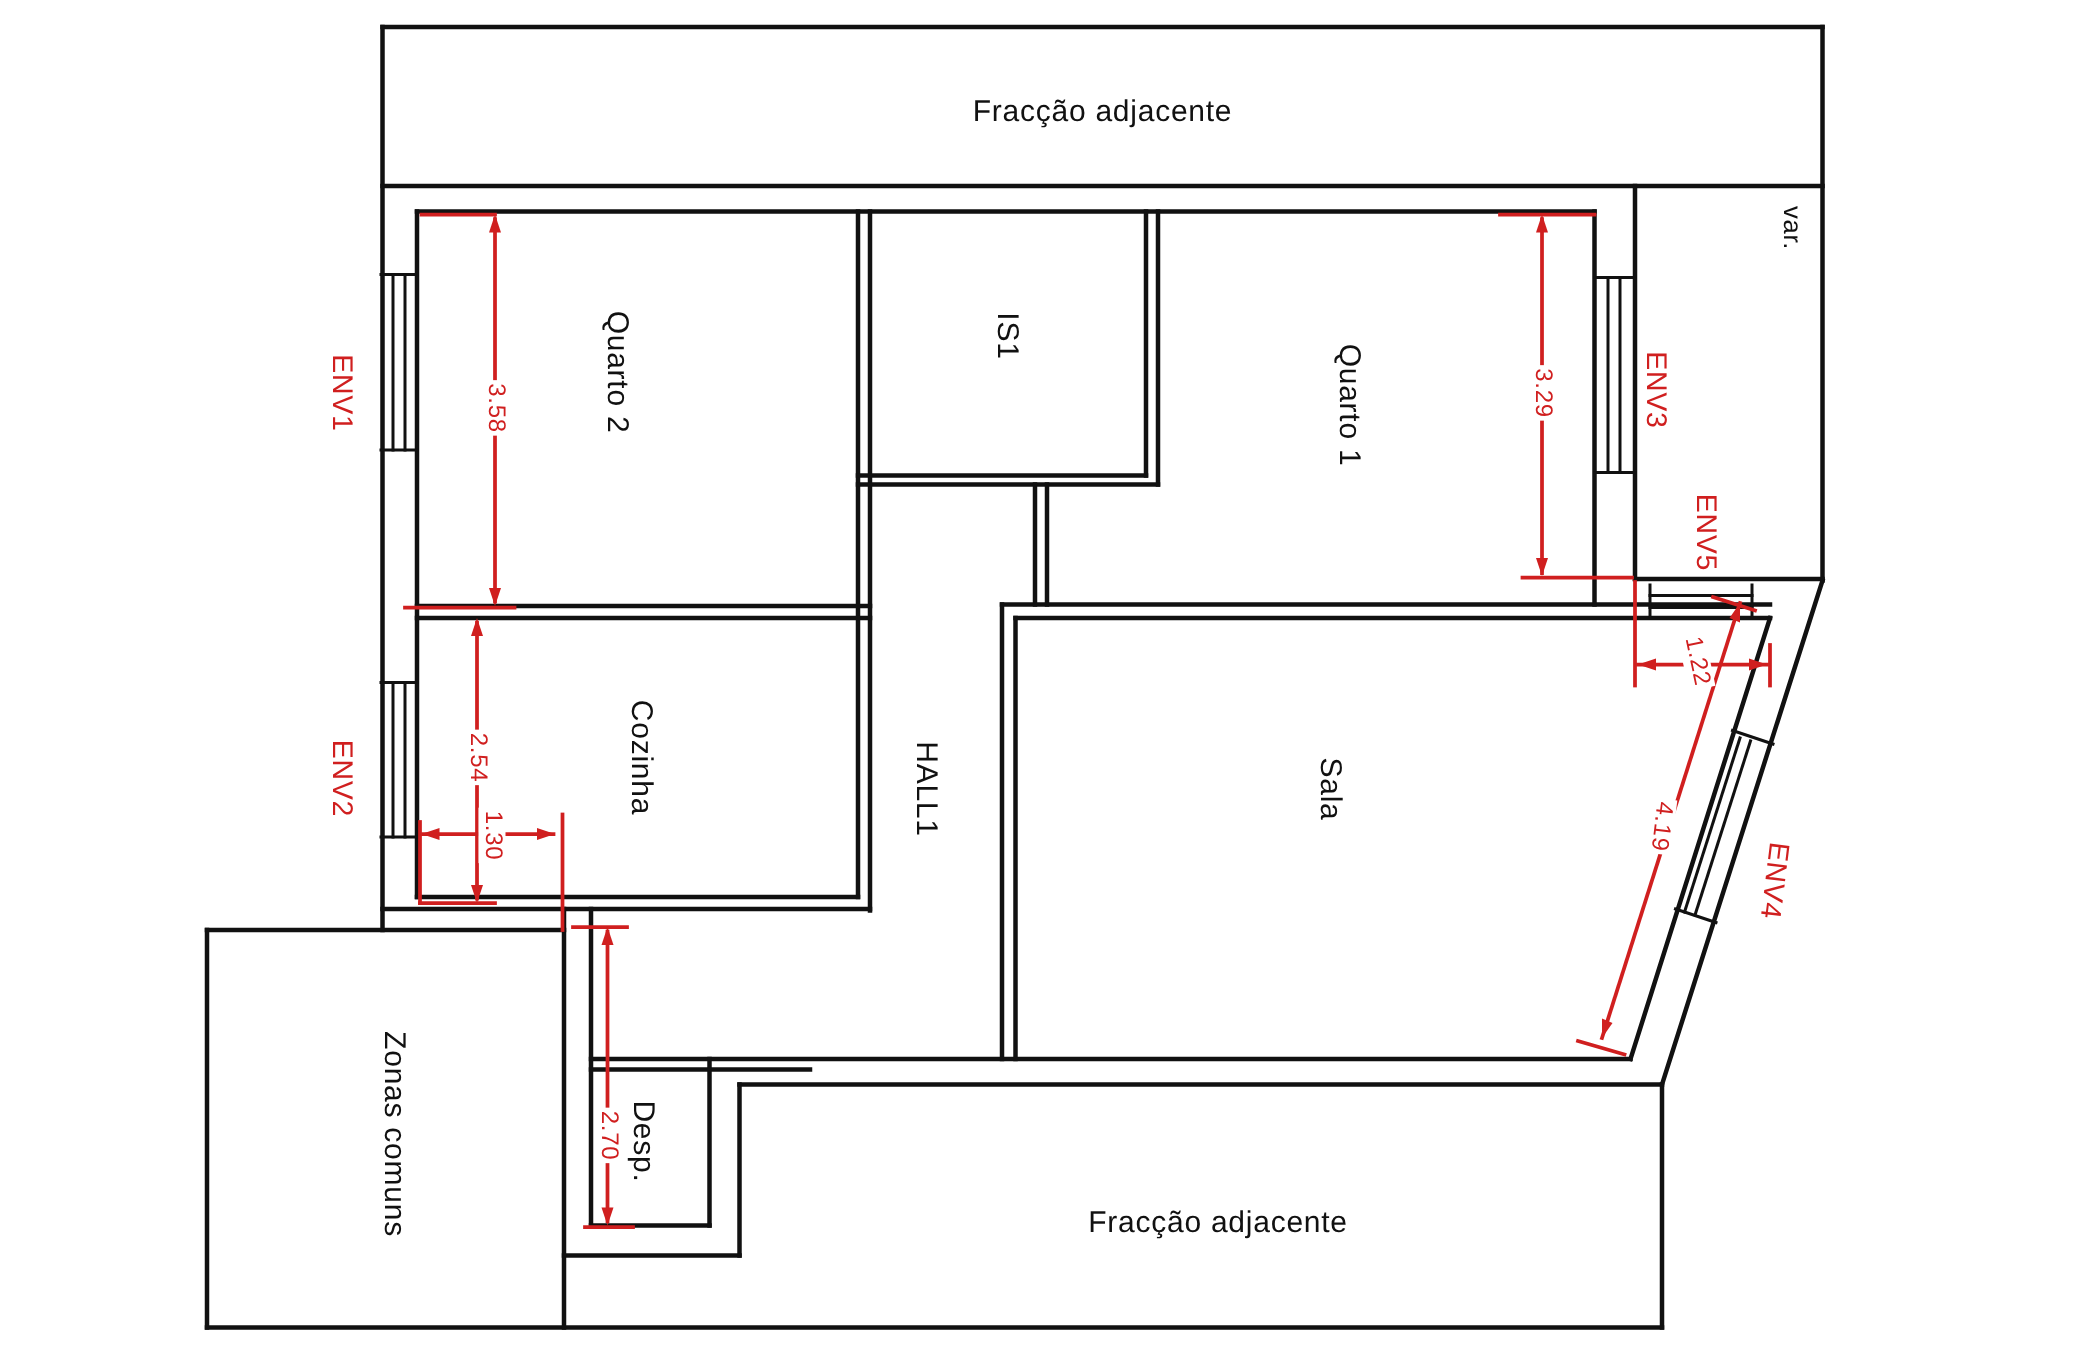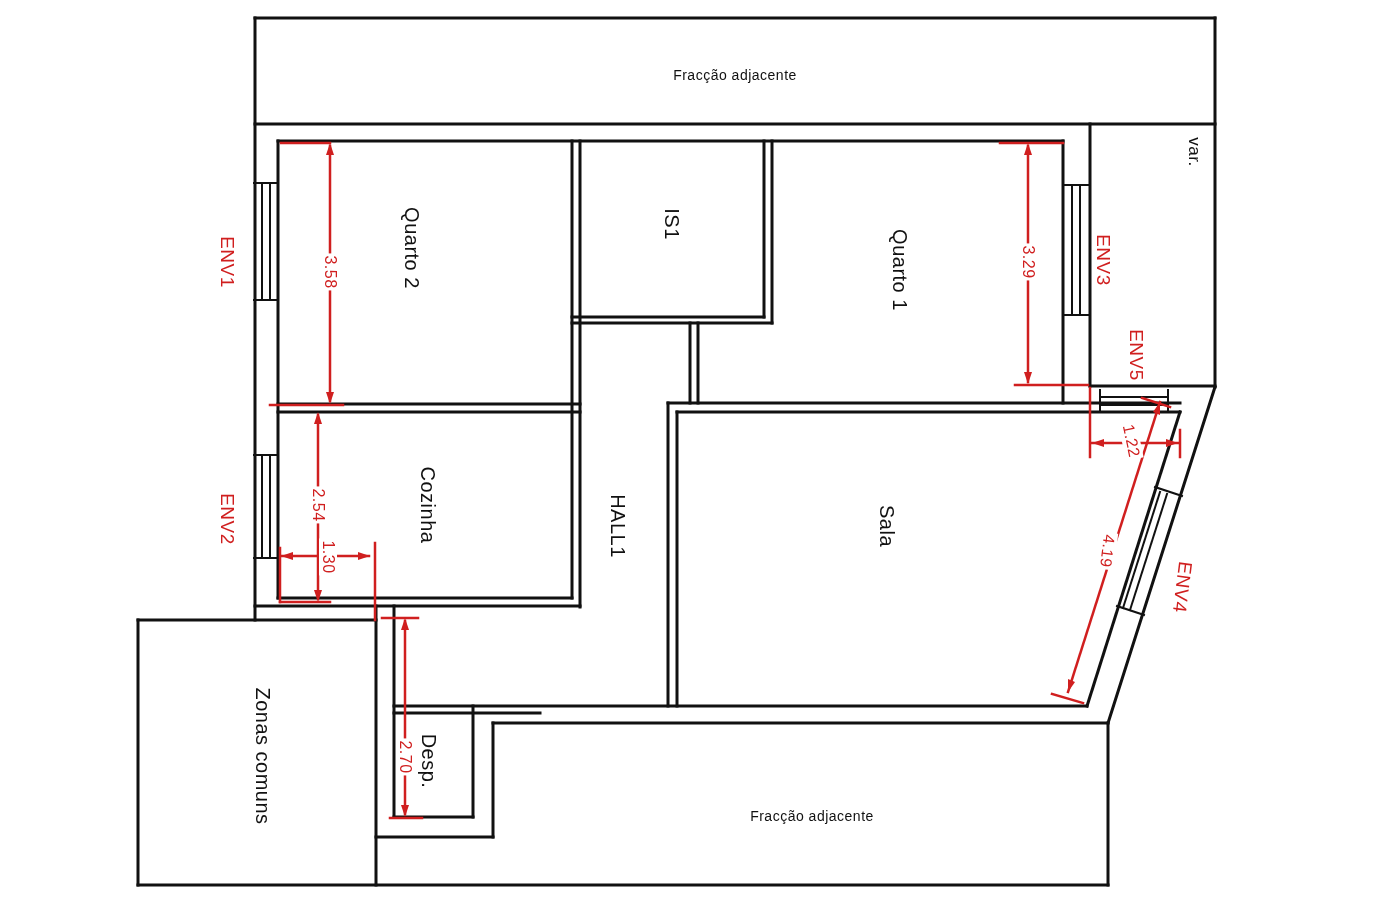--- a/index.html
+++ b/index.html
@@ -13,21 +13,21 @@
   #linework{position:absolute;left:0;top:0;}
   .lbl{
     position:absolute;
     transform:translate(-50%,-50%) rotate(var(--r,0deg));
     white-space:nowrap;
     color:#111111;
     font-size:20px;
     letter-spacing:0.5px;
   }
   .lbl.small{font-size:17px;}
-  .lbl.banner{font-size:14px;letter-spacing:0.5px;}
+  .lbl.banner{font-size:20px;letter-spacing:0.5px;}
   .lbl.env{color:#d01f1f;font-size:19px;}
   .lbl.dim{
     color:#d01f1f;font-size:16px;
     background:#ffffff;padding:0 2px;letter-spacing:0.5px;
   }
 </style>
 </head>
 <body>
 
 <div id="stage">

